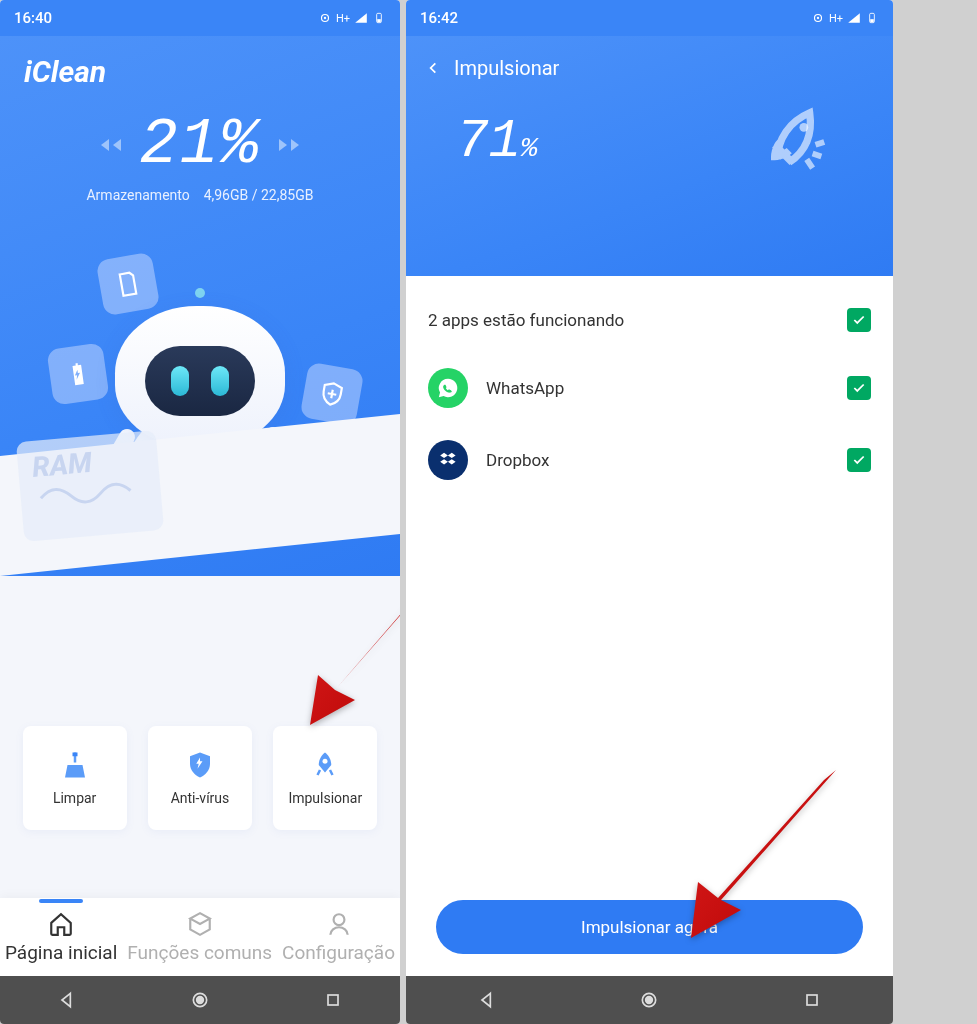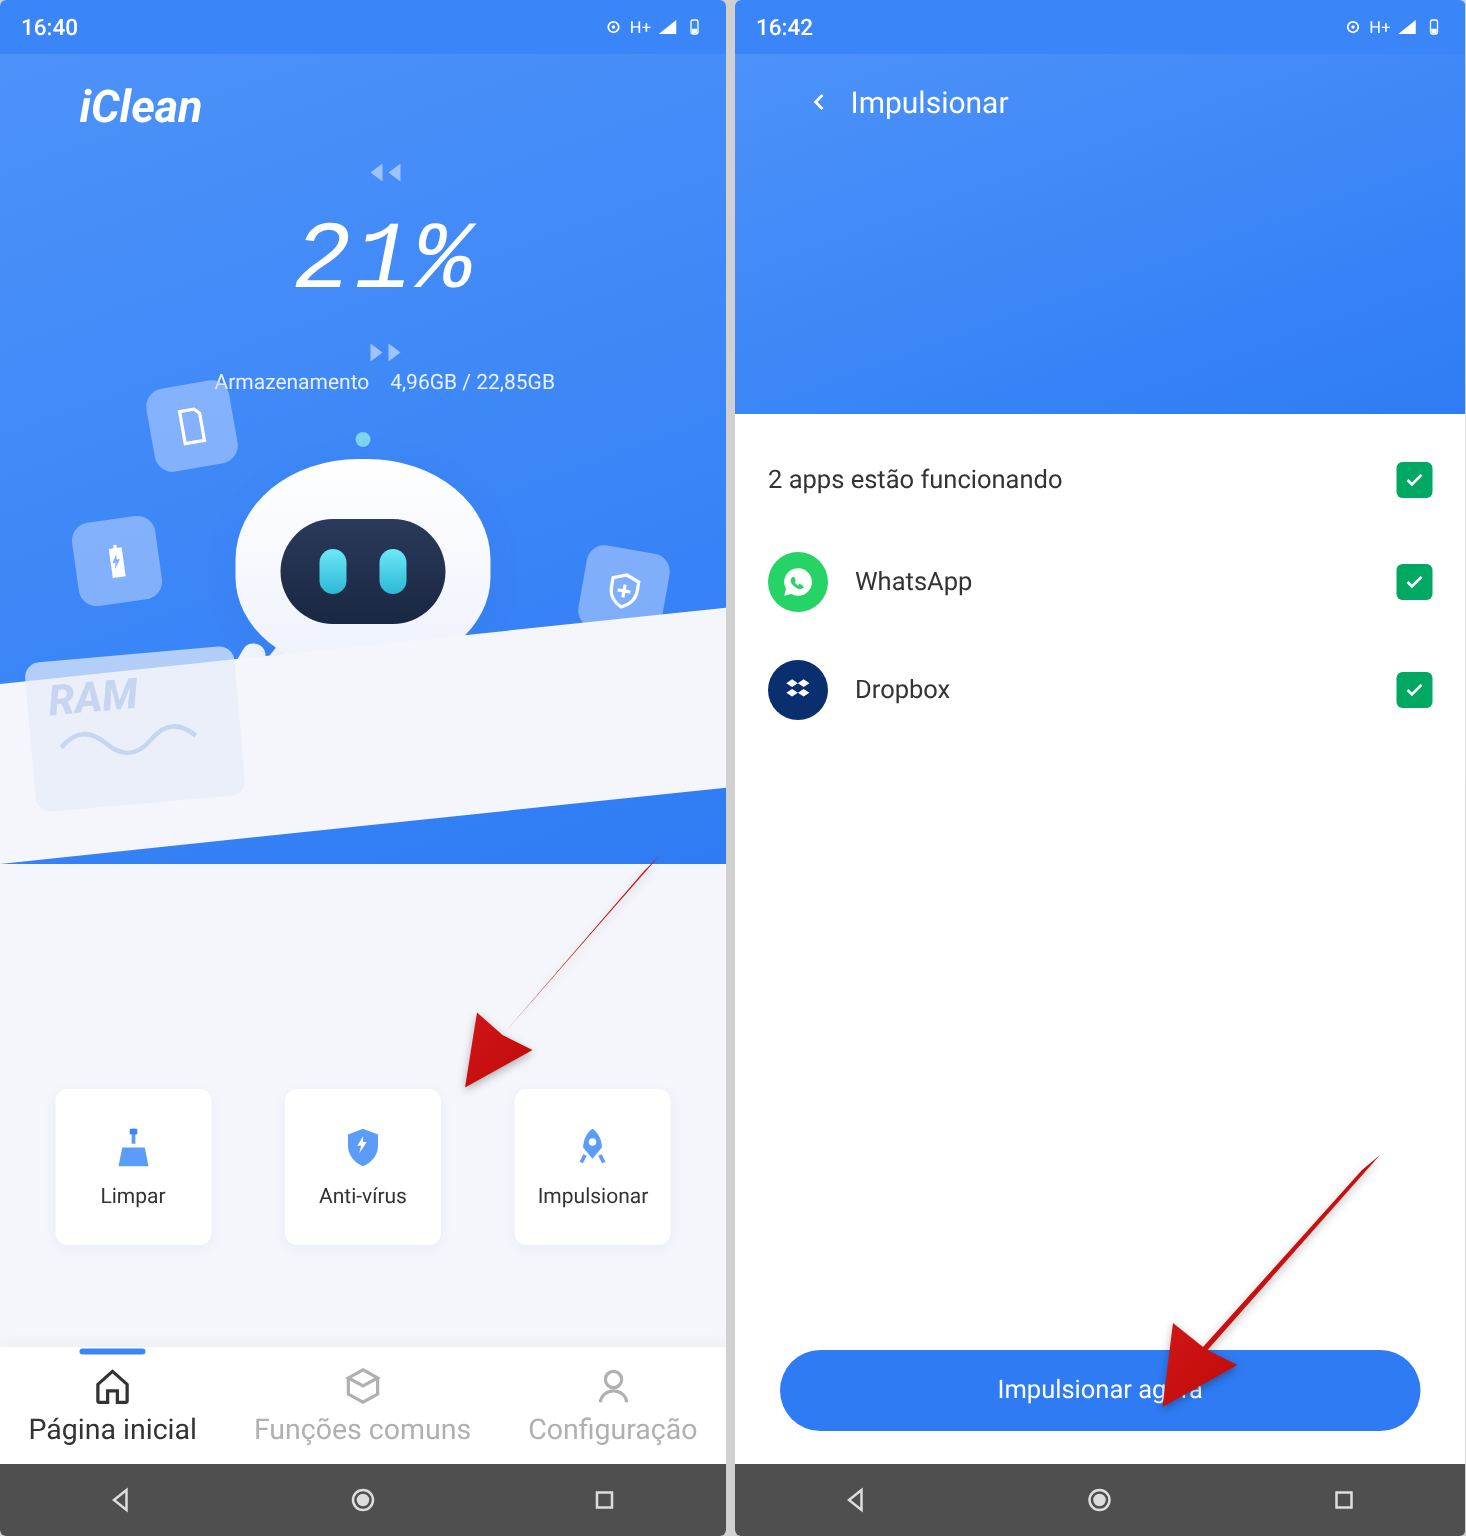--- a/index.html
+++ b/index.html
@@ -6,21 +6,21 @@
   body {
     font-family: -apple-system, BlinkMacSystemFont, "Segoe UI", Roboto, sans-serif;
     background: #d0d0d0;
     width: 977px;
     height: 1024px;
     display: flex;
     gap: 6px;
     padding: 0;
   }
   .phone {
-    width: 484px;
+    width: 400px;
     height: 1024px;
     background: #fff;
     position: relative;
     overflow: hidden;
     border-radius: 4px;
   }
   .phone.right { width: 487px; }
   .status-bar {
     height: 36px;
     background: #3a85f7;
@@ -49,35 +49,33 @@
   .nav-bar .nav-home { fill: none; stroke: #ddd; }
   .nav-bar .nav-recent { fill: #ddd; stroke: none; }
 
   
   .blue-header {
     background: linear-gradient(160deg, #4d92f9 0%, #3a85f7 60%, #2f7bf3 100%);
     color: #fff;
     position: relative;
     height: 540px;
     overflow: hidden;
-    padding-left: 29px;
   }
   .app-title {
     font-size: 30px;
     font-weight: 700;
     font-style: italic;
     padding: 18px 24px 0;
   }
   .percent-row {
     display: flex;
     align-items: center;
     justify-content: center;
     margin-top: 20px;
     gap: 18px;
-    flex-direction: column;
   }
   .arrows { display: flex; gap: 4px; }
   .arrows span {
     width: 0; height: 0;
     border-top: 6px solid transparent;
     border-bottom: 6px solid transparent;
   }
   .arrows.left span { border-right: 8px solid #9ec4fb; }
   .arrows.right span { border-left: 8px solid #9ec4fb; }
   .big-percent {
@@ -509,20 +507,32 @@
     </span>
   </div>
 
   <div class="blue-header small">
     <div class="back-row">
       <svg width="14" height="20" viewBox="0 0 24 24">
           <path d="M16 4l-8 8 8 8" stroke="#fff" stroke-width="3" fill="none"></path>
         </svg>
       <span>Impulsionar</span>
     </div>
+    <div class="right-percent-wrap">
+      <div class="right-percent">
+        <span>71</span><small>%</small>
+      </div>
+      <div class="rocket-ic">
+        <svg viewBox="0 0 24 24">
+            <path d="M5 19c0-7 4-13 11-16 1 7-1 13-7 17M4 14l6 6M9 16c-2 2-5 2-5 2s0-3 2-5"></path>
+            <circle cx="14" cy="8" r="1.5" fill="rgba(255,255,255,0.6)" stroke="none"></circle>
+            <path d="M18 14l3-1M17 17l3 1M15 19l2 3" stroke-width="2"></path>
+          </svg>
+      </div>
+    </div>
   </div>
 
   <div class="app-list">
     <div class="list-header">
       <span>2 apps estão funcionando</span>
       <span class="check">
         <svg viewBox="0 0 24 24">
             <path d="M4 12l5 5 11-11"></path>
           </svg>
       </span>

